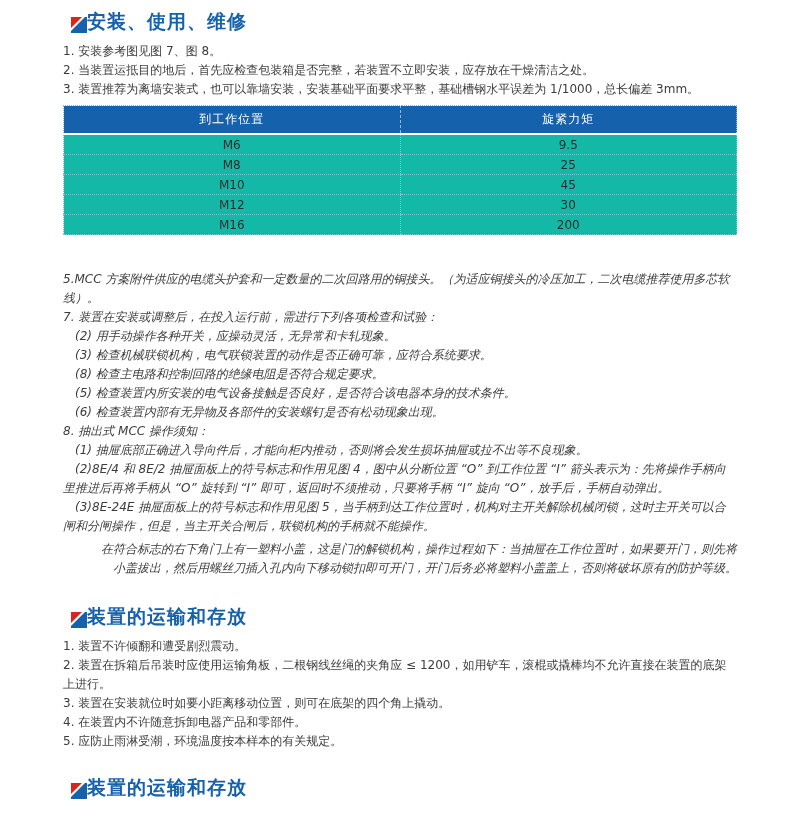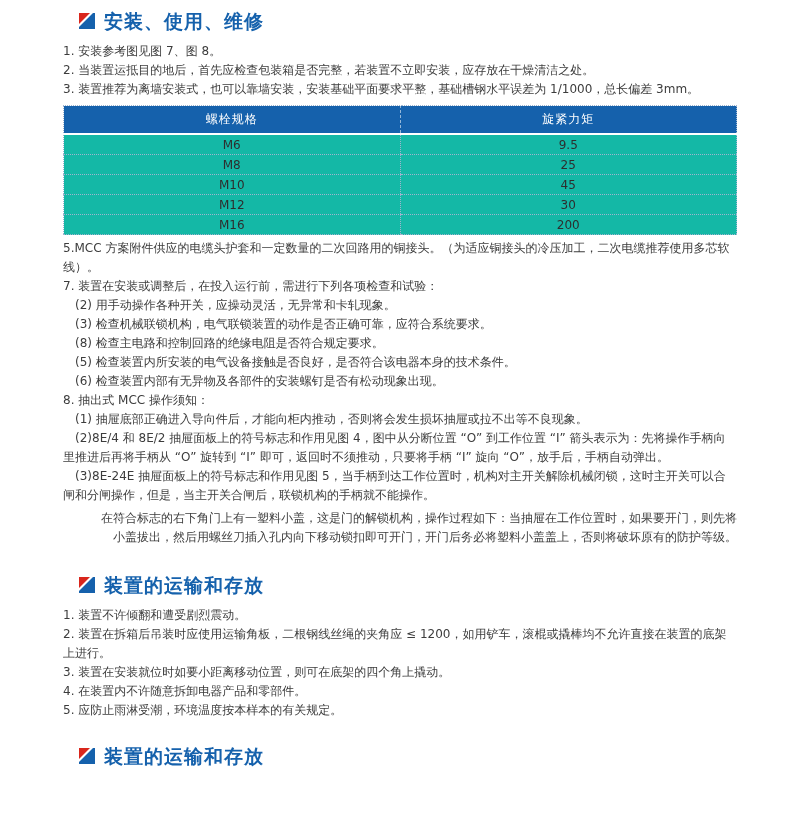--- a/index.html
+++ b/index.html
@@ -3,21 +3,21 @@
 <meta charset="utf-8">
 <style>
   html,body{margin:0;padding:0;}
   body{
     width:800px;height:838px;overflow:hidden;background:#ffffff;
     font-family:"DejaVu Sans","Liberation Sans",sans-serif;
     color:#3c3c3c;-webkit-font-smoothing:antialiased;
   }
   .page{padding:9px 63px 0 63px;}
   
-  .sec-h{display:flex;align-items:center;gap:9px;margin:0 0 9px 16px;}
+  .sec-h{display:flex;align-items:flex-end;margin:0 0 9px 8px;}
   .sec-h .ttl{font-size:19px;font-weight:bold;color:#1561ac;letter-spacing:1px;line-height:24px;}
   .icon-sq{width:16px;height:16px;flex:0 0 16px;display:block;}
   
   .t{margin:0;font-size:12px;line-height:19px;color:#3c3c3c;}
   .ind1{text-indent:12px;}
   .ind2{text-indent:28px;}
   .gap-sm{margin-top:4px;text-align:right;}
   
   .spec{width:100%;border-collapse:collapse;margin:6px 0 0 0;font-size:12px;
         border:1px dotted #9fb5cf;}
@@ -25,21 +25,21 @@
     background:#1561ac;color:#ffffff;font-weight:normal;height:25px;
     border-bottom:2px solid #ffffff;font-size:12px;letter-spacing:1px;
   }
   .spec th + th{border-left:1px dashed rgba(255,255,255,.55);}
   .spec td{
     background:#14b8a6;color:#2e2e2e;text-align:center;height:17px;
     border-bottom:1px dotted #9fb5cf;font-size:12px;
   }
   .spec td + td{border-left:1px dotted #9fb5cf;}
   
-  .after-table{margin-top:4px;}
+  .after-table{margin-top:35px;font-style:italic;}
   .sec2{margin-top:26px;}
   .sec3{margin-top:24px;}
 </style>
 </head>
 <body>
 
 <div class="page">
 
   <section>
     <h2 class="sec-h">
@@ -50,21 +50,21 @@
       <span class="ttl">安装、使用、维修</span>
     </h2>
 
     <p class="t">1. 安装参考图见图 7、图 8。</p>
     <p class="t">2. 当装置运抵目的地后，首先应检查包装箱是否完整，若装置不立即安装，应存放在干燥清洁之处。</p>
     <p class="t">3. 装置推荐为离墙安装式，也可以靠墙安装，安装基础平面要求平整，基础槽钢水平误差为 1/1000，总长偏差 3mm。</p>
 
     <table class="spec">
       <thead>
         <tr>
-          <th style="width:50%">螺栓规格</th>
+          <th style="width:50%">到工作位置</th>
           <th>旋紧力矩</th>
         </tr>
       </thead>
       <tbody>
         <tr>
           <td>M6</td>
           <td>9.5</td>
         </tr>
         <tr>
           <td>M8</td>

